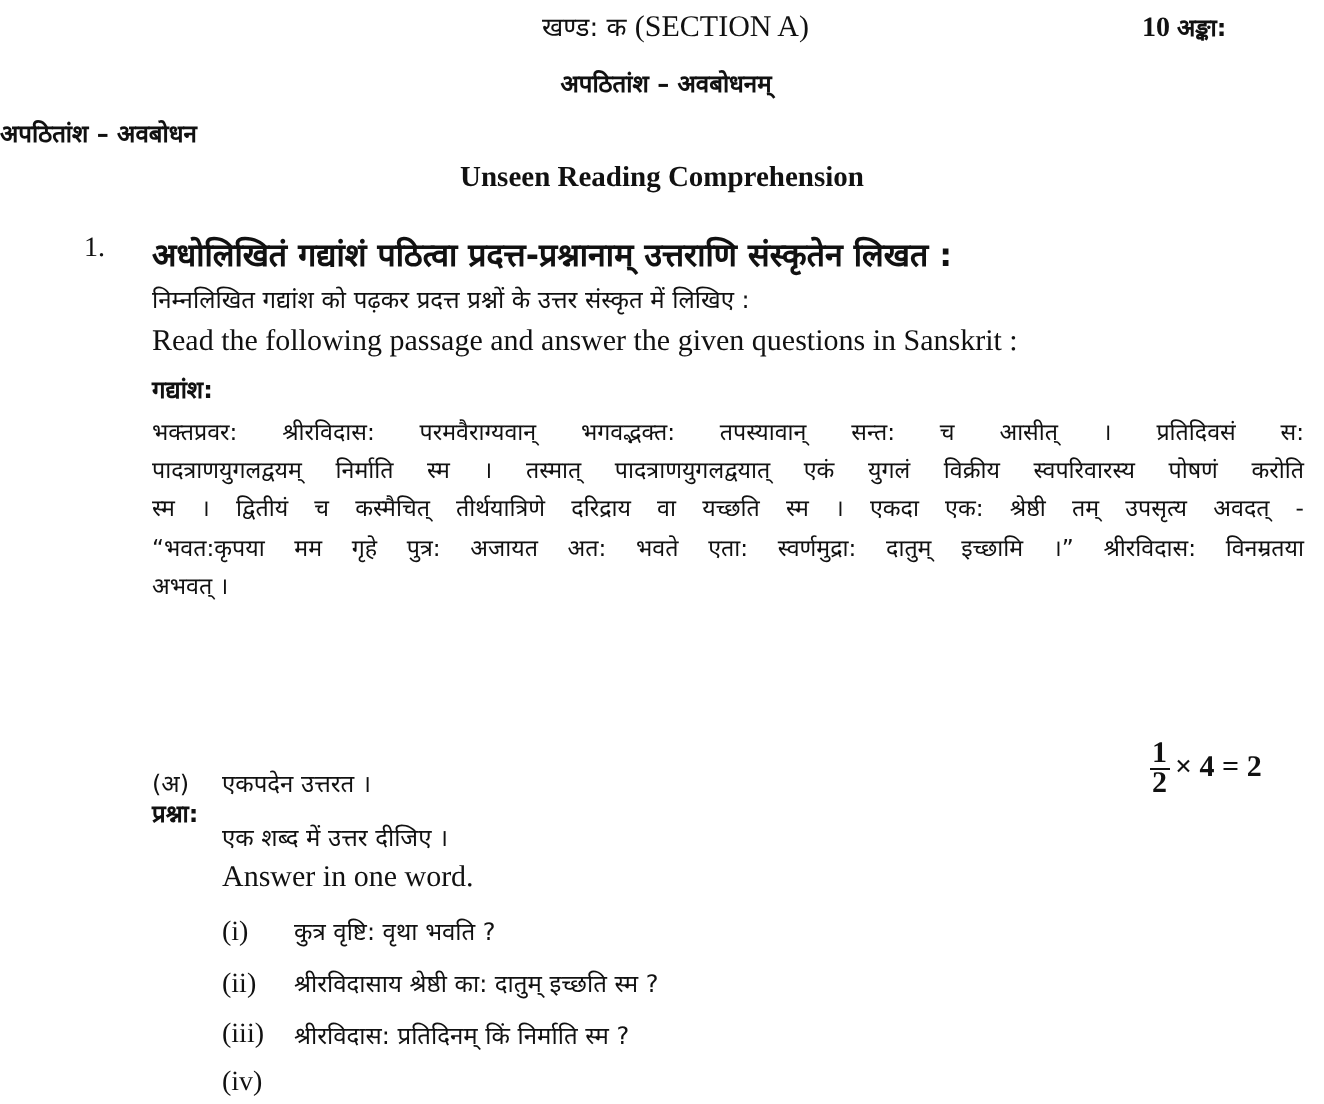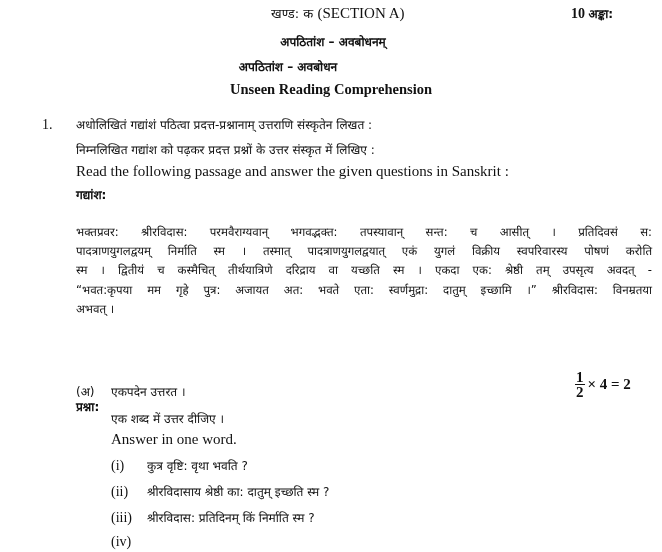--- a/index.html
+++ b/index.html
@@ -18,40 +18,39 @@
   .abs { position: absolute; white-space: nowrap; }
   .deva { font-family: "DejaVu Sans", "Liberation Sans", sans-serif; }
   .bold { font-weight: normal; }
 
   .section-heading { top: 4px; left: 271px; font-size: 15px; }
   .section-heading .deva { font-size: 13px; }
   .marks { top: 5px; left: 571px; font-size: 14px; font-weight: bold; }
   .marks .deva { font-size: 12px; }
 
   .sub1 { top: 33px; left: 0; width: 662px; text-align: center; font-size: 12px; font-weight: bold; padding-left: 2px; }
-  .sub2 { top: 58px; left: 0; width: 576px; text-align: center; font-size: 12px; font-weight: bold; }
+  .sub2 { top: 58px; left: 0; width: 576px; text-align: left; font-size: 12px; font-weight: bold; }
   .sub3 { top: 81px; left: 0; width: 662px; text-align: center; font-size: 14.5px; font-weight: bold; }
 
   .qnum { top: 117px; left: 42px; font-size: 14px; }
-  .instr-sa { top: 116px; left: 76px; font-size: 12px; }
+  .instr-sa { top: 116px; left: 76px; font-size: 16px; font-weight: bold; }
   .instr-hi { top: 141px; left: 76px; font-size: 12px; }
   .instr-en { top: 163px; left: 76px; font-size: 15px; }
 
   .passage-heading { top: 186px; left: 76px; font-size: 12px; font-weight: bold; }
 
   .passage {
     position: absolute;
     top: 207px;
     left: 76px;
     width: 576px;
     font-size: 11.6px;
     line-height: 19.2px;
     text-align: justify;
     text-align-last: left;
-    margin-top: 16px;
   }
   .passage .pline {
     display: block;
     text-align: justify;
     text-align-last: justify;
     white-space: nowrap;
     overflow: visible;
   }
   .passage .pline.last { text-align-last: left; }
 

